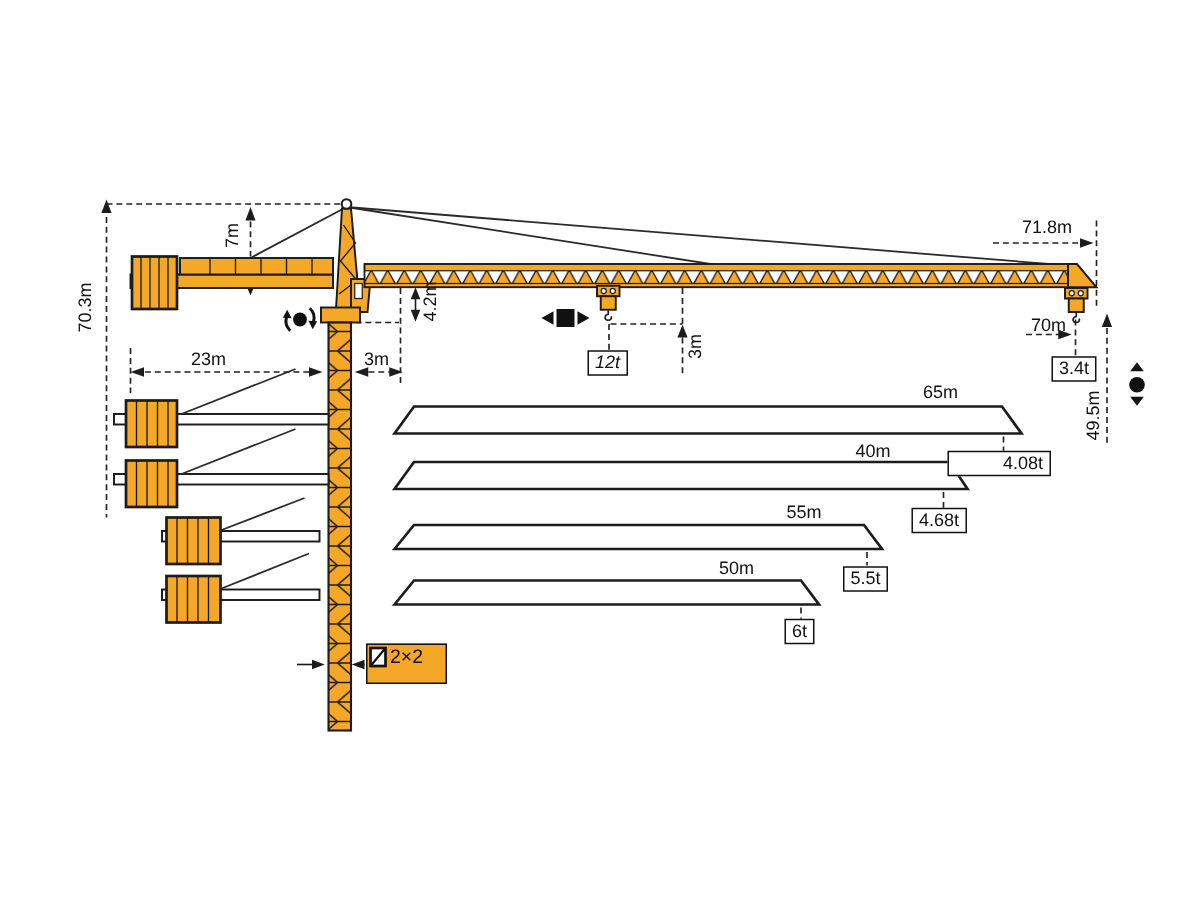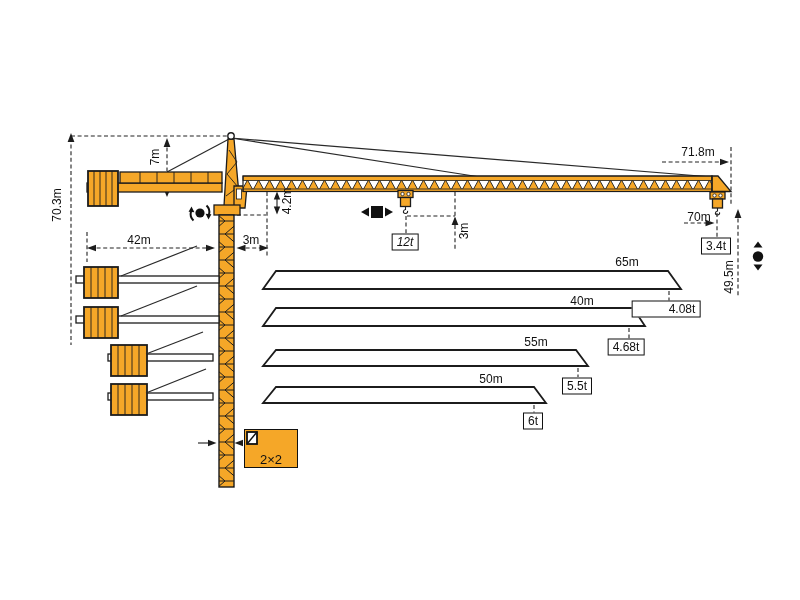--- a/index.html
+++ b/index.html
@@ -13,23 +13,23 @@
   .ah{fill:#1c1c1c;stroke:none;}
   .thin{stroke:#1c1c1c;stroke-width:1.1;fill:none;}
   .tie{stroke:#2a2a2a;stroke-width:1.2;fill:none;}
   .sl{stroke:#1c1c1c;stroke-width:0.9;fill:none;}
   .wht{fill:#fff;}
   .lab{position:absolute;transform:translate(-50%,-50%);font-size:12px;line-height:13px;
        white-space:nowrap;color:#111;}
   .vlab{transform:translate(-50%,-50%) rotate(-90deg);}
   .tbox{position:absolute;transform:translate(-50%,-50%);font-size:12px;line-height:15px;
         border:1.6px solid #111;background:#fff;padding:0 4px;white-space:nowrap;}
-  .mastbox{position:absolute;left:244px;top:429px;width:54px;height:39px;
+  .mastbox{position:absolute;left:244px;top:429px;width:54px;height:27px;
         background:var(--crane,#F5A728);border:1.8px solid #111;display:flex;
-        align-items:flex-end;justify-content:center;gap:4px;font-size:13px;box-sizing:border-box;}
+        align-items:flex-start;justify-content:center;gap:4px;font-size:13px;box-sizing:border-box;}
 </style>
 </head>
 <body>
 
 <div id="stage">
 
 <svg width="800" height="600" viewBox="0 0 800 600">
   <defs>
     <pattern id="jibLat" width="11" height="10" patternUnits="userSpaceOnUse">
       <rect width="11" height="10" fill="#ffffff"></rect>
@@ -172,21 +172,21 @@
 
     <rect class="wht ol" x="108" y="393" width="105" height="7"></rect>
     <rect class="cf ol2" x="111" y="384" width="36" height="31"></rect>
     <path class="sl" d="M118,384 V415 M125,384 V415 M132,384 V415 M139,384 V415"></path>
     <line class="tie" x1="146" y1="393" x2="206" y2="369"></line>
   </g>
 </svg>
 
 <div class="lab vlab" style="left:57px;top:205px;">70.3m</div>
 <div class="lab vlab" style="left:155px;top:157px;">7m</div>
-<div class="lab" style="left:139px;top:240px;">42m</div>
+<div class="lab" style="left:139px;top:240px;">23m</div>
 <div class="lab" style="left:251px;top:240px;">3m</div>
 <div class="lab vlab" style="left:287px;top:201px;">4.2m</div>
 <div class="lab vlab" style="left:464px;top:231px;">3m</div>
 <div class="lab" style="left:698px;top:152px;">71.8m</div>
 <div class="lab" style="left:699px;top:217px;">70m</div>
 <div class="lab vlab" style="left:729px;top:277px;">49.5m</div>
 
 <div class="tbox" style="left:405px;top:242px;font-style:italic;">12t</div>
 <div class="tbox" style="left:716px;top:246px;">3.4t</div>
 

